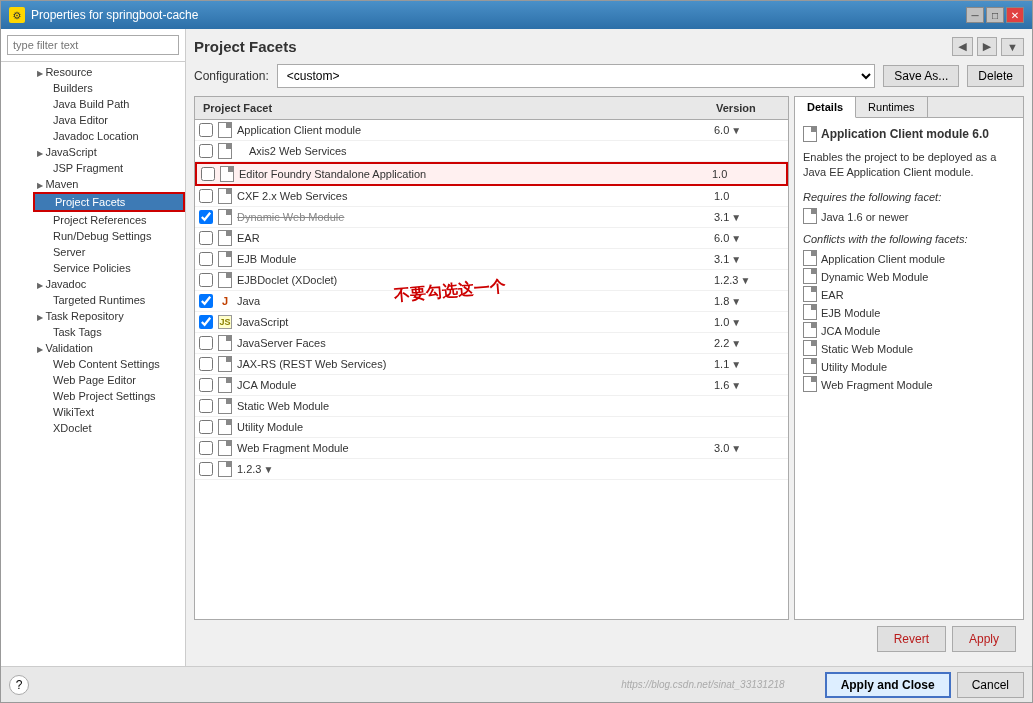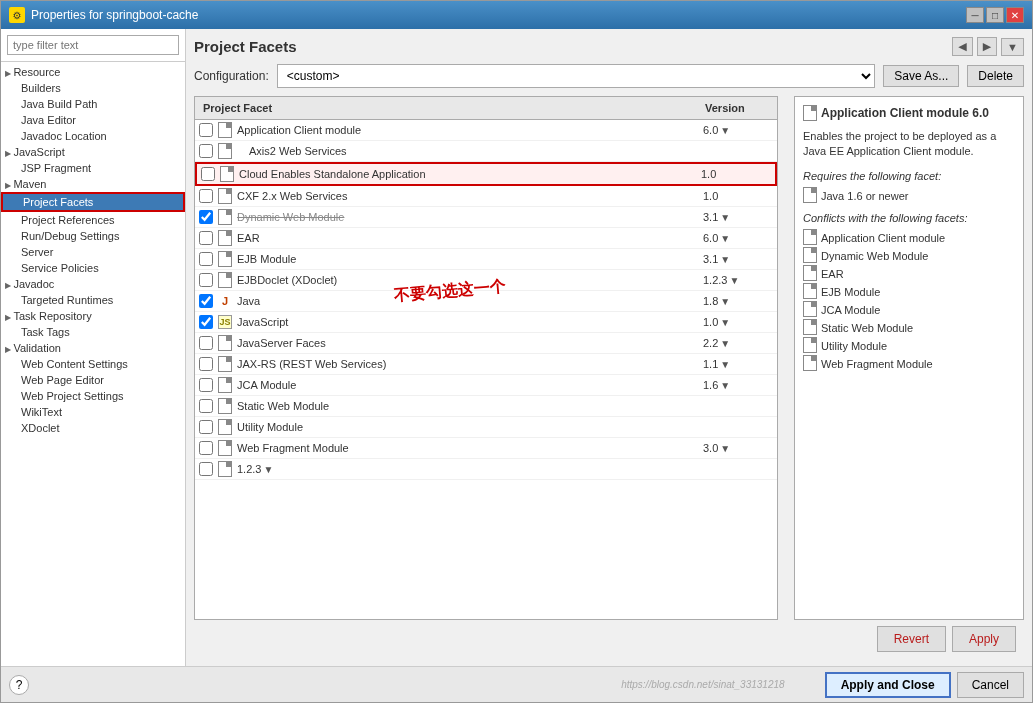--- a/index.html
+++ b/index.html
@@ -96,20 +96,21 @@
       border: 1px solid #aaa;
       font-size: 11px;
       color: #888;
       background: white;
     }
 
     .tree-nav {
       flex: 1;
       overflow-y: auto;
       padding: 2px 0;
+      margin-left: 32px;
     }
 
     .tree-item {
       padding: 2px 8px 2px 12px;
       cursor: pointer;
       font-size: 11px;
       color: #333;
       white-space: nowrap;
     }
 
@@ -201,21 +202,21 @@
       background: #e0e0e0;
       border: 1px solid #aaa;
       cursor: pointer;
       font-size: 12px;
     }
 
     
     .facets-area {
       display: flex;
       flex: 1;
-      gap: 16px;
+      gap: 5px;
       overflow: hidden;
     }
 
     
     .facets-table-container {
       flex: 1;
       background: white;
       border: 1px solid #aaa;
       overflow: hidden;
       display: flex;
@@ -588,21 +589,21 @@
                 </div>
               <span class="facet-name" style="padding-left:12px">Axis2 Web Services</span>
               <div class="facet-version"></div>
             </div>
 
             <div class="facet-row highlighted-row">
               <input type="checkbox" class="facet-checkbox" style="">
               <div class="facet-icon">
                   <div class="page-icon"></div>
                 </div>
-              <span class="facet-name">Cloud Enables Standalone Application</span>
+              <span class="facet-name">Editor Foundry Standalone Application</span>
               <div class="facet-version">1.0</div>
             </div>
 
             <div class="facet-row">
               <input type="checkbox" class="facet-checkbox" style="">
               <div class="facet-icon">
                   <div class="page-icon"></div>
                 </div>
               <span class="facet-name">CXF 2.x Web Services</span>
               <div class="facet-version">1.0</div>
@@ -725,20 +726,24 @@
             </div>
 
           </div>
         </div>
 
         <div style="position:absolute; top:185px; left:200px; pointer-events:none; z-index:10;">
           <span class="annotation-text">不要勾选这一个</span>
         </div>
 
         <div class="details-panel">
+          <div class="details-tabs">
+            <div class="details-tab active">Details</div>
+            <div class="details-tab">Runtimes</div>
+          </div>
           <div class="details-content">
             <div class="details-module-title">
               <div class="page-icon" style="flex-shrink:0"></div>
               <span>Application Client module 6.0</span>
             </div>
             <div class="details-section-text">Enables the project to be deployed as a Java EE Application Client module.</div>
             <div class="details-section-label">Requires the following facet:</div>
             <div class="details-list-item">
               <div class="detail-icon">
                   <div class="page-icon"></div>

